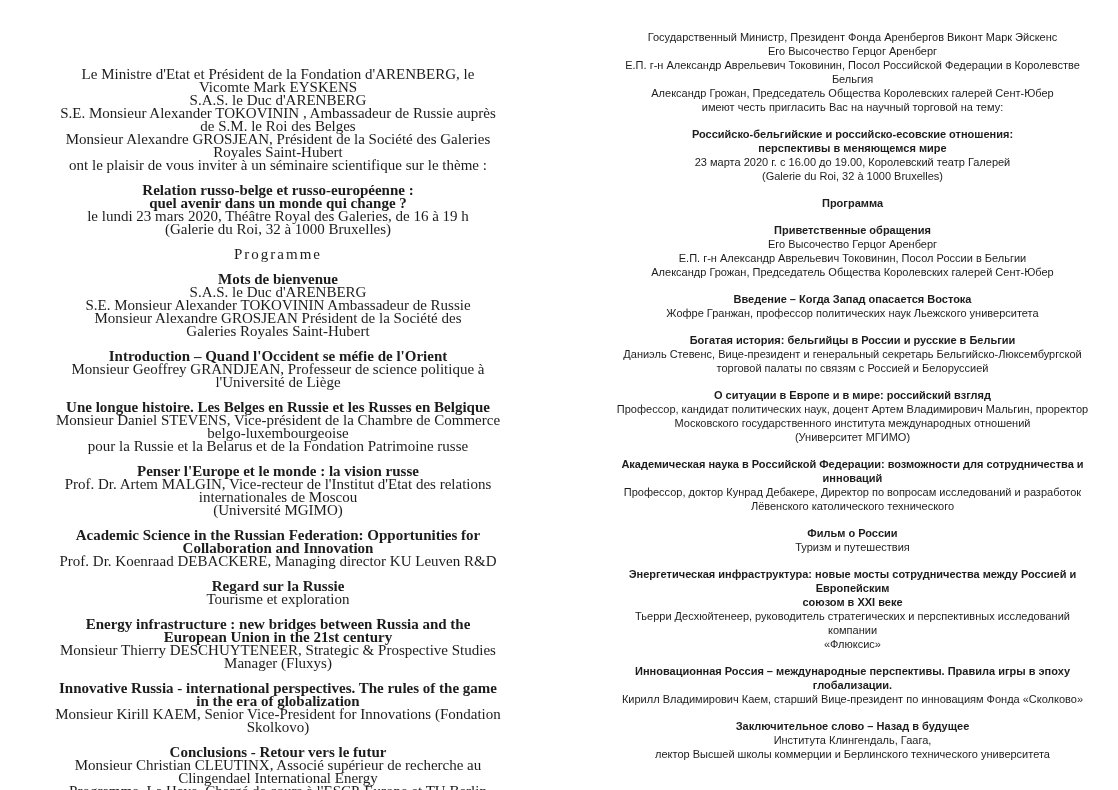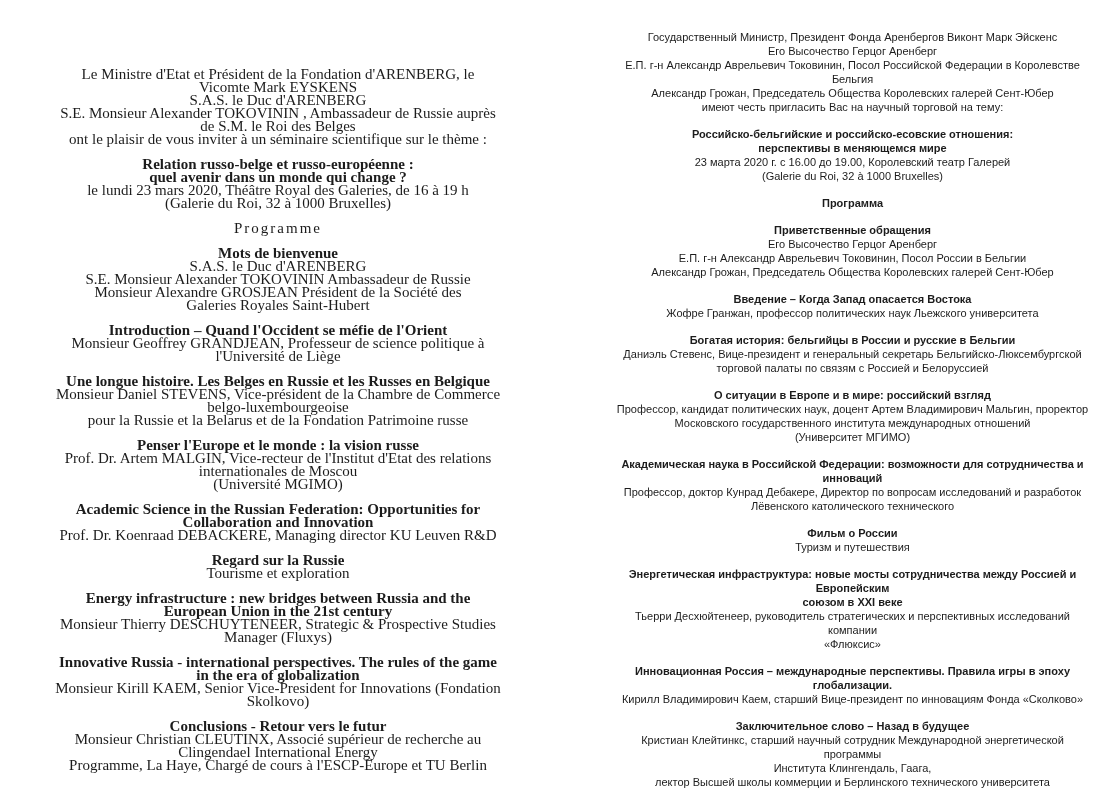--- a/index.html
+++ b/index.html
@@ -62,20 +62,21 @@
 </style>
 </head>
 <body>
 
 <div class="spread">
   <div class="page page-left">
       <div class="block">
         <div class="line">Le Ministre d'Etat et Président de la Fondation d'ARENBERG, le Vicomte Mark EYSKENS</div>
         <div class="line">S.A.S. le Duc d'ARENBERG</div>
         <div class="line">S.E. Monsieur Alexander TOKOVININ , Ambassadeur de Russie auprès de S.M. le Roi des Belges</div>
+        <div class="line">Monsieur Alexandre GROSJEAN, Président de la Société des Galeries Royales Saint-Hubert</div>
         <div class="line">ont le plaisir de vous inviter à un séminaire scientifique sur le thème :</div>
       </div>
       <div class="block gap-lg">
         <div class="line bold">Relation russo-belge et russo-européenne :</div>
         <div class="line bold">quel avenir dans un monde qui change ?</div>
         <div class="line">le lundi 23 mars 2020, Théâtre Royal des Galeries, de 16 à 19 h</div>
         <div class="line">(Galerie du Roi, 32 à 1000 Bruxelles)</div>
       </div>
       <div class="block gap-lg spaced">
         <div class="line">Programme</div>
@@ -176,18 +177,17 @@
         <div class="line bold">союзом в XXI веке</div>
         <div class="line">Тьерри Десхюйтенеер, руководитель стратегических и перспективных исследований компании</div>
         <div class="line">«Флюксис»</div>
       </div>
       <div class="block">
         <div class="line bold">Инновационная Россия – международные перспективы. Правила игры в эпоху глобализации.</div>
         <div class="line">Кирилл Владимирович Каем, старший Вице-президент по инновациям Фонда «Сколково»</div>
       </div>
       <div class="block">
         <div class="line bold">Заключительное слово – Назад в будущее</div>
-        <div class="line">Кристиан Клейтинкс, старший научный сотрудник Международной энергетической программы</div>
         <div class="line">Института Клингендаль, Гаага,</div>
         <div class="line">лектор Высшей школы коммерции и Берлинского технического университета</div>
       </div>
     </div>
 </div>
 
 </body></html>

